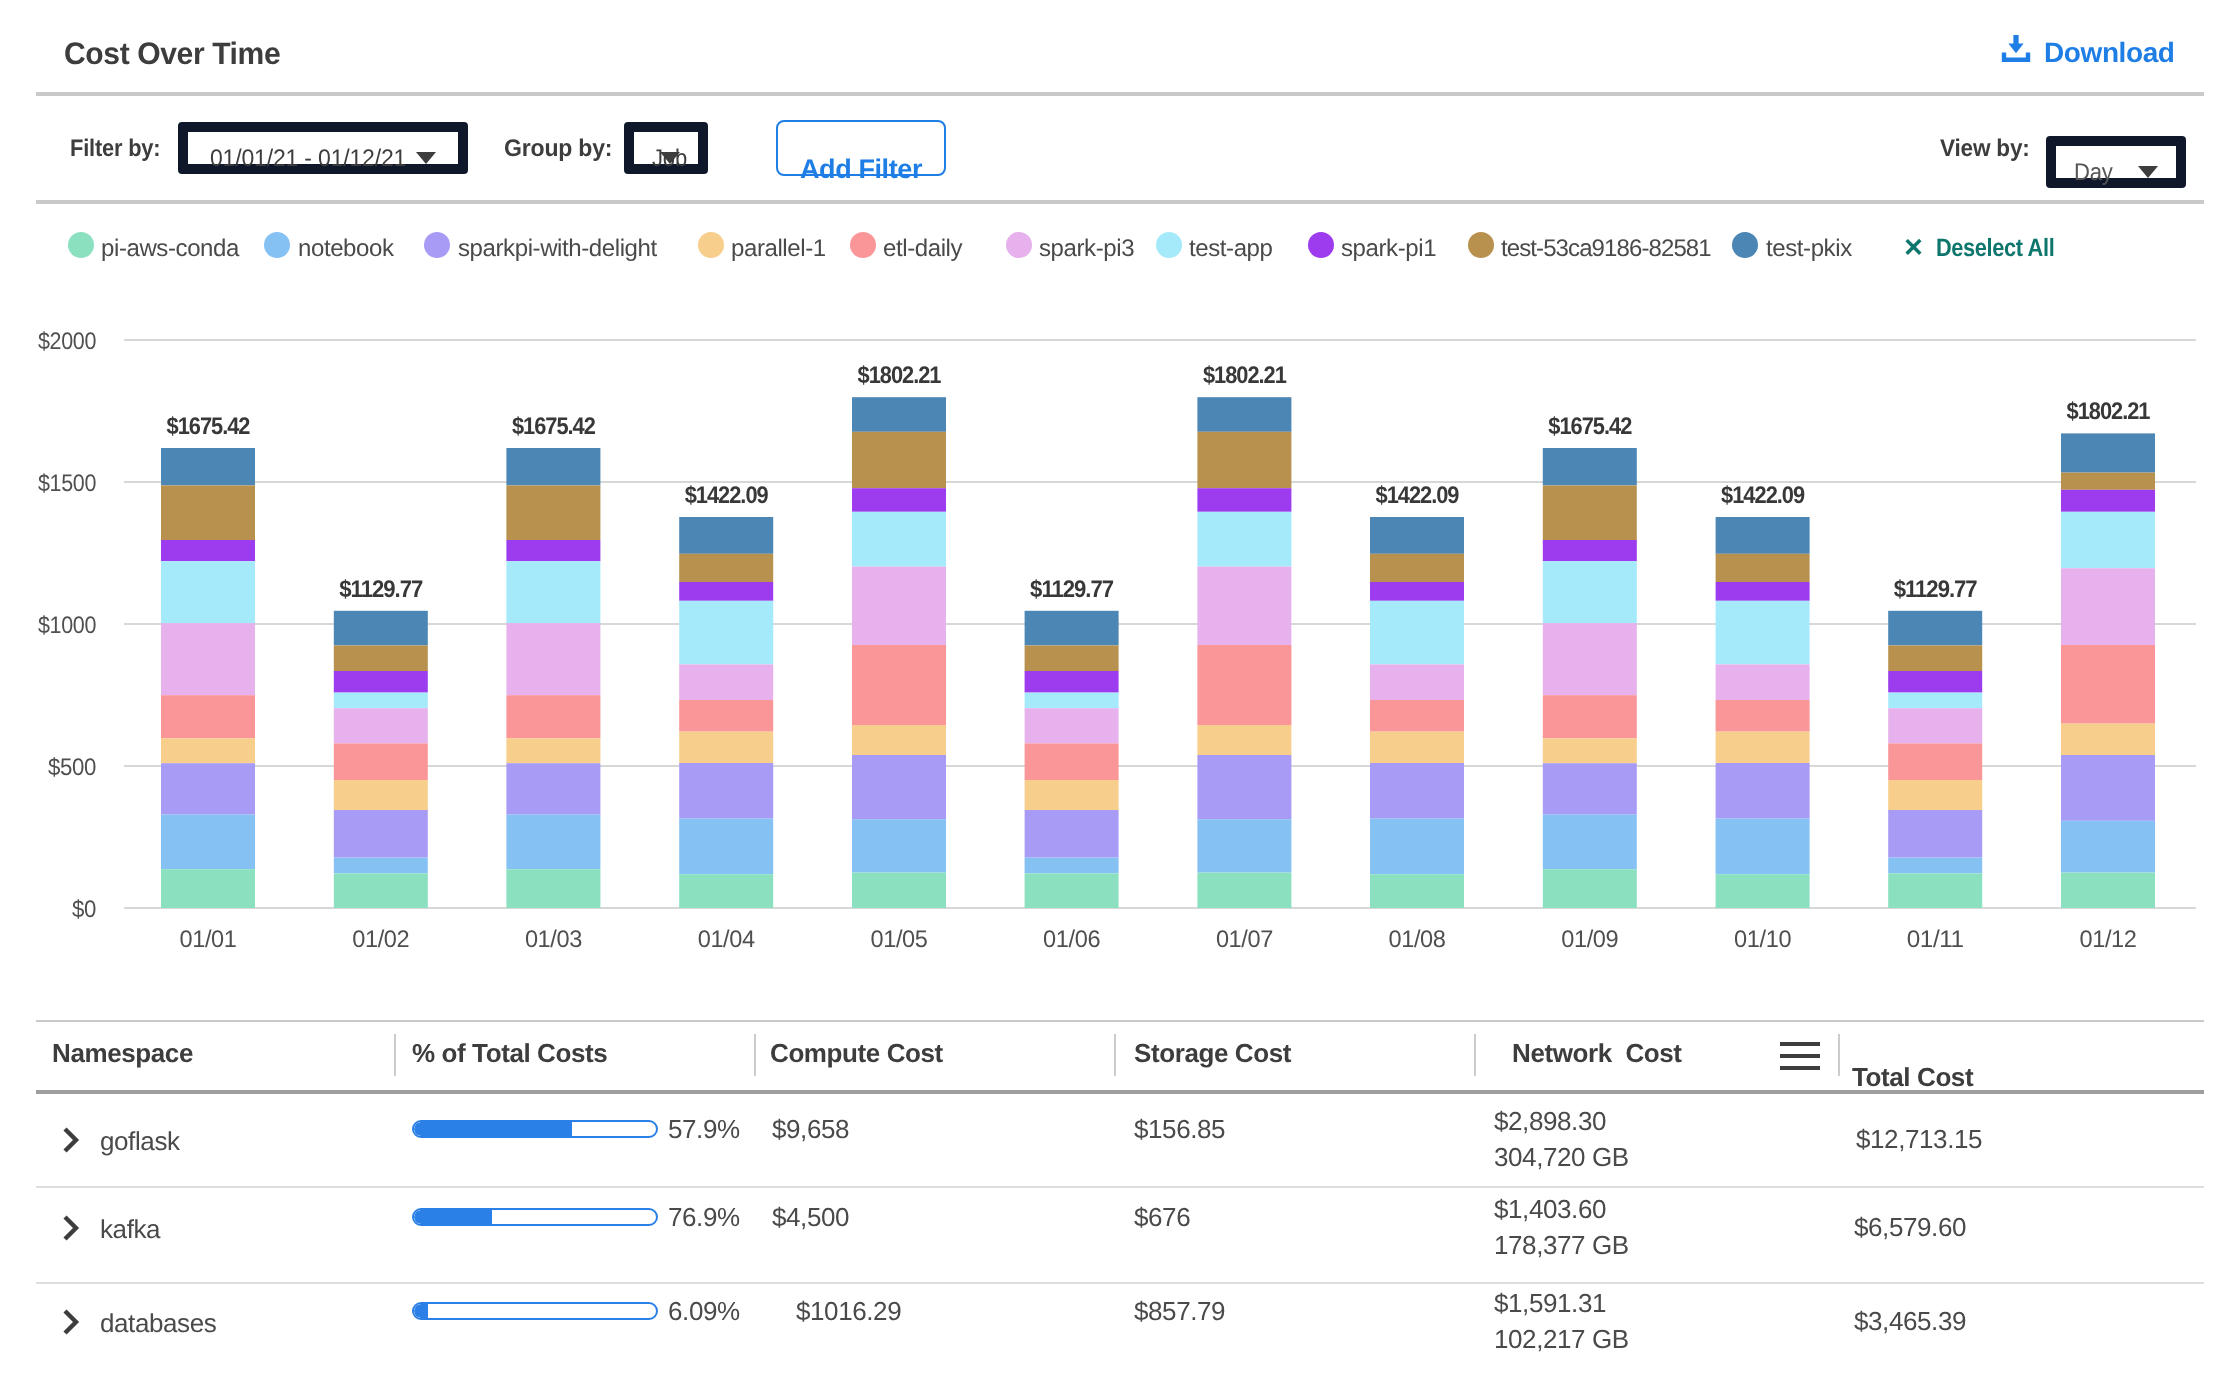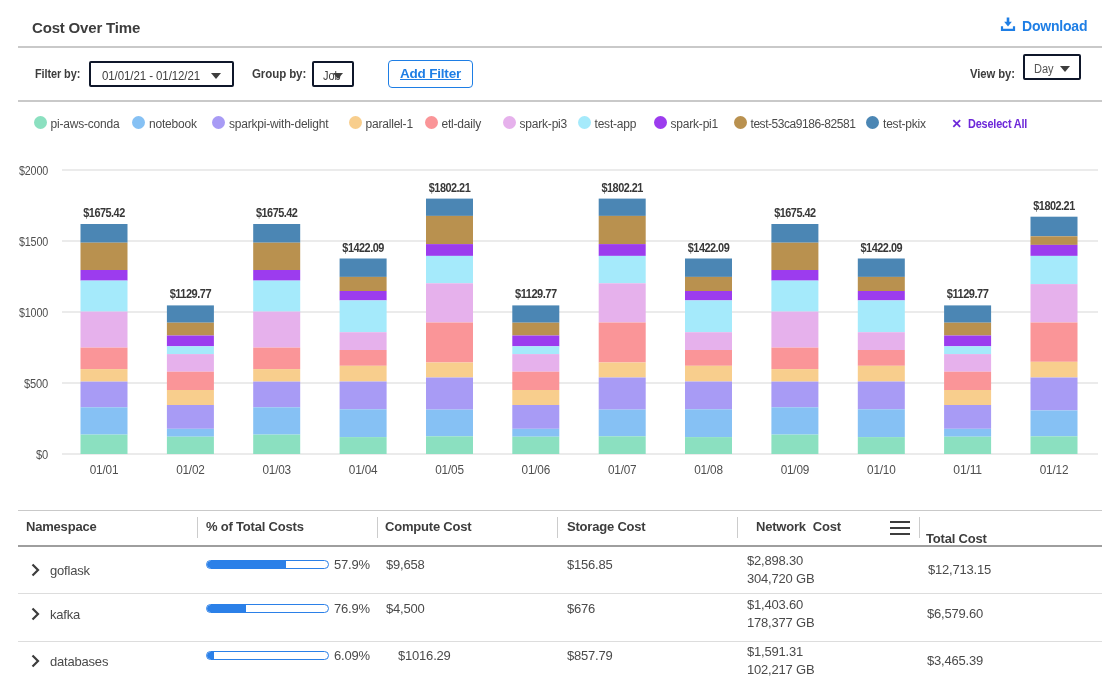--- a/index.html
+++ b/index.html
@@ -2,29 +2,29 @@
 <html><head>
 <meta charset="utf-8">
 <style>
   * { margin:0; padding:0; box-sizing:border-box; }
   html,body { width:1120px; height:687px; background:#fff;
     font-family:"Liberation Sans", sans-serif; position:relative; overflow:hidden; }
   .abs { position:absolute; }
   .hline { position:absolute; left:18px; width:1084px; background:#c9c9c9; height:2px; }
   .b { font-weight:bold; }
   .lbl { font-size:12px; font-weight:bold; color:#3d3d3d; letter-spacing:-0.1px; }
-  .selbox { position:absolute; border:2px solid #0f172a; border-radius:2px; background:#fff; }
+  .selbox { position:absolute; border:5px solid #0f172a; border-radius:2px; background:#fff; }
   .selbox .tx { position:absolute; font-size:12px; color:#3d3d3d; letter-spacing:-0.1px; top:6px; }
   .arrow { position:absolute; width:0; height:0; border-left:5.5px solid transparent;
     border-right:5.5px solid transparent; border-top:6px solid #3d3d3d; }
   .blue { color:#1e7ee5; }
   .leg { position:absolute; top:115.5px; height:13px; font-size:12px; color:#4a4a4a; }
   .dot { position:absolute; width:13px; height:13px; border-radius:50%; top:0; }
   .dlab { position:absolute; left:17px; top:1px; white-space:nowrap; letter-spacing:-0.2px; }
-  .leg.blue { color:#6d28d9; }
+  .leg.blue { color:#0f766e; }
   .ax { font-size:12px; fill:#4f4f4f; letter-spacing:-0.2px; }
   .vl { font-size:12px; font-weight:bold; fill:#383838; letter-spacing:-0.55px; }
   .th { position:absolute; font-size:13px; font-weight:bold; color:#3d3d3d; letter-spacing:-0.2px; top:518.5px; }
   .vsep { position:absolute; width:1px; background:#ccc; top:517px; height:21px; }
   .td { position:absolute; font-size:12.5px; color:#4a4a4a; letter-spacing:-0.2px; white-space:nowrap; }
   .pill { position:absolute; left:206px; width:123px; height:9px; border:1px solid #2b80e8;
     border-radius:5px; background:#fff; overflow:hidden; }
   .fill { position:absolute; left:0; top:0; bottom:0; background:#2b80e8; border-radius:4px 0 0 4px; }
 </style>
 </head>
@@ -45,24 +45,24 @@
   <div class="selbox" style="left:89px; top:61px; width:145px; height:26px;">
     <span class="tx" style="left:10.5px; transform:scaleX(0.96); transform-origin:left;">01/01/21 - 01/12/21</span>
     <span class="arrow" style="right:11px; top:10px;"></span>
   </div>
   <div class="abs lbl" style="left:252px; top:67px; transform:scaleX(0.96); transform-origin:left;">Group by:</div>
   <div class="selbox" style="left:312px; top:61px; width:42px; height:26px;">
     <span class="tx" style="left:9px; transform:scaleX(0.92); transform-origin:left;">Job</span>
     <span class="arrow" style="right:9px; top:10px;"></span>
   </div>
   <div class="abs" style="left:388px; top:60px; width:85px; height:27.5px; border:1.5px solid #1e7ee5; border-radius:4px; background:#fff;">
-    <div class="b blue" style="font-size:13.5px; text-align:center; margin-top:5px; letter-spacing:-0.2px;text-decoration:underline;">Add Filter</div>
+    <div class="b blue" style="font-size:13.5px; text-align:center; margin-top:16px; letter-spacing:-0.2px;">Add Filter</div>
   </div>
   <div class="abs lbl" style="left:970px; top:67px; transform:scaleX(0.94); transform-origin:left;">View by:</div>
-  <div class="selbox" style="left:1023px; top:54px; width:58px; height:26px;">
+  <div class="selbox" style="left:1023px; top:68px; width:70px; height:26px;">
     <span class="tx" style="left:9px; color:#555; transform:scaleX(0.92); transform-origin:left;">Day</span>
     <span class="arrow" style="right:9px; top:10px;"></span>
   </div>
   <div class="hline" style="top:100px;"></div>
 
   <div class="leg" style="left:33.5px;">
     <span class="dot" style="background:#8BE0C0;"></span>
     <span class="dlab">pi-aws-conda</span>
   </div>
   <div class="leg" style="left:132px;">

